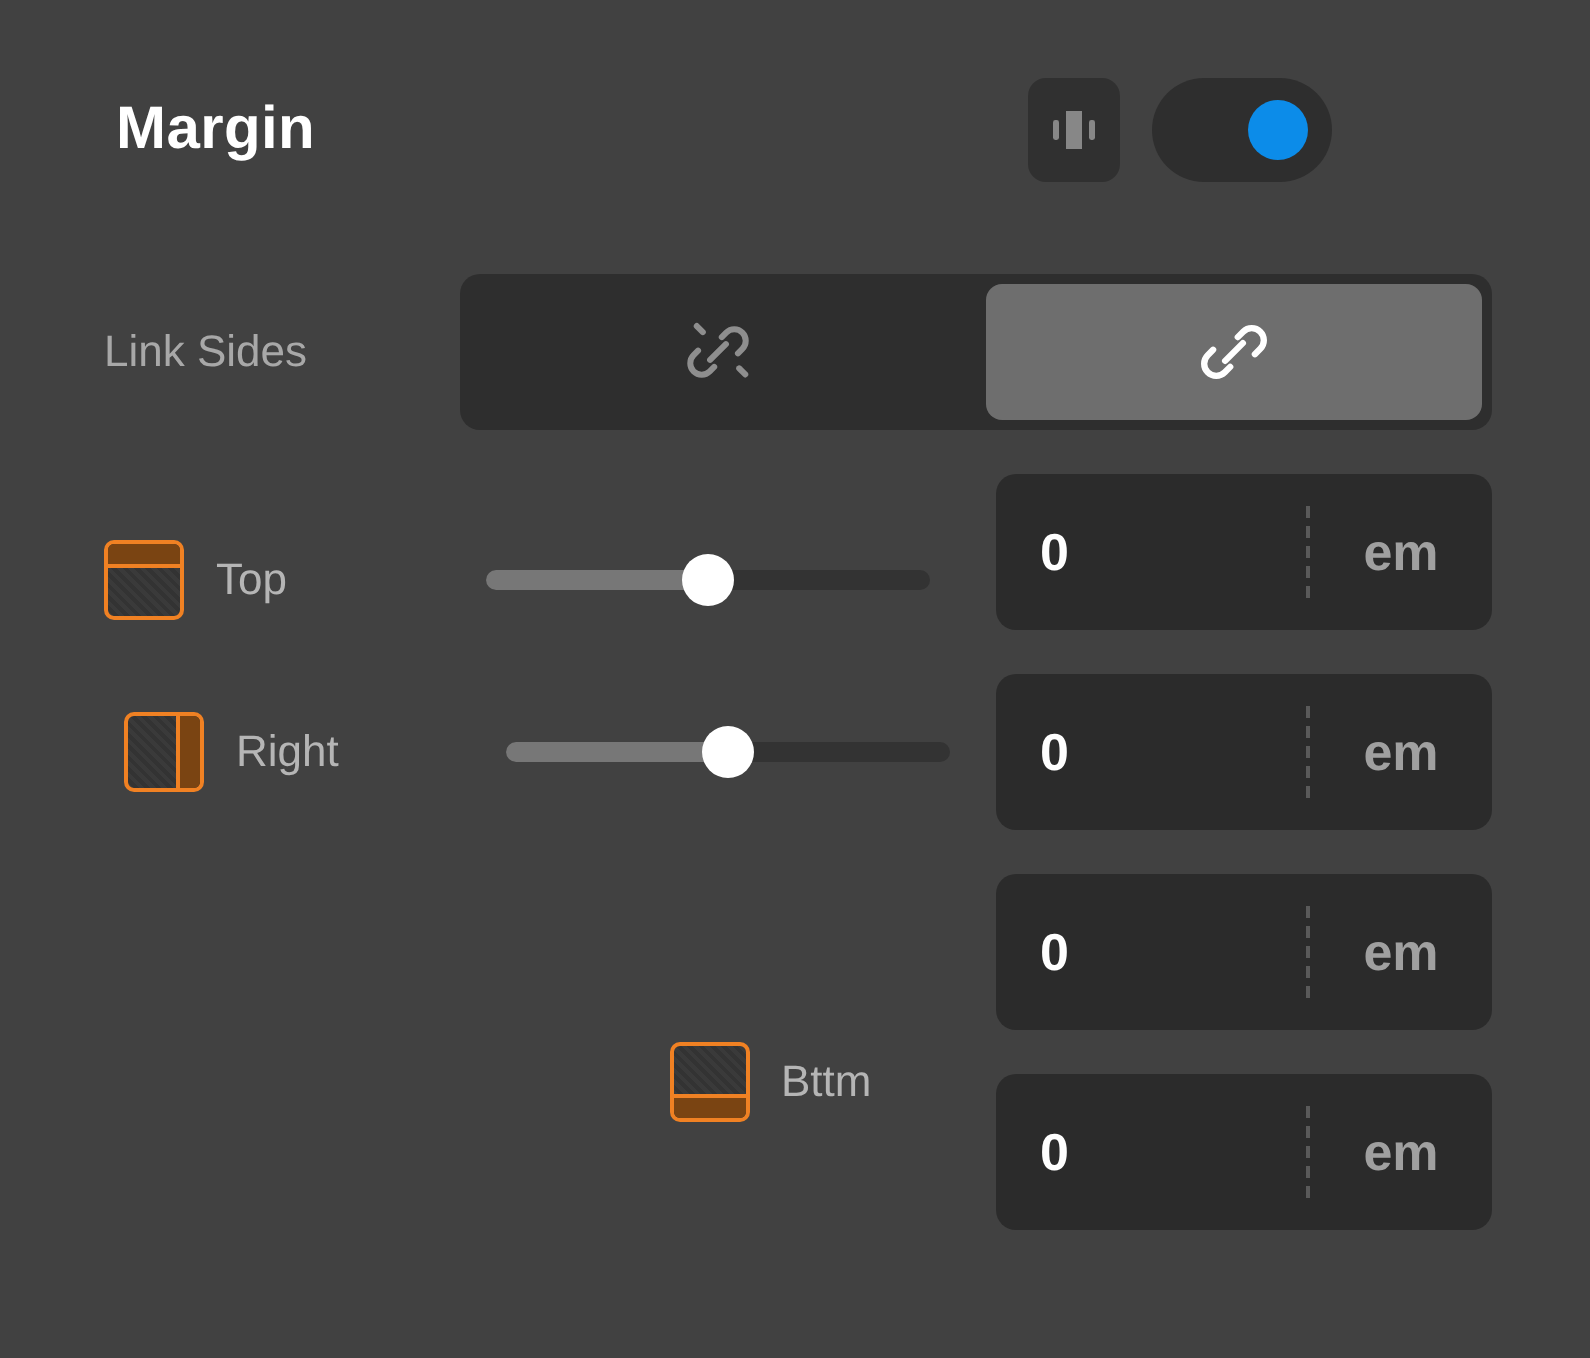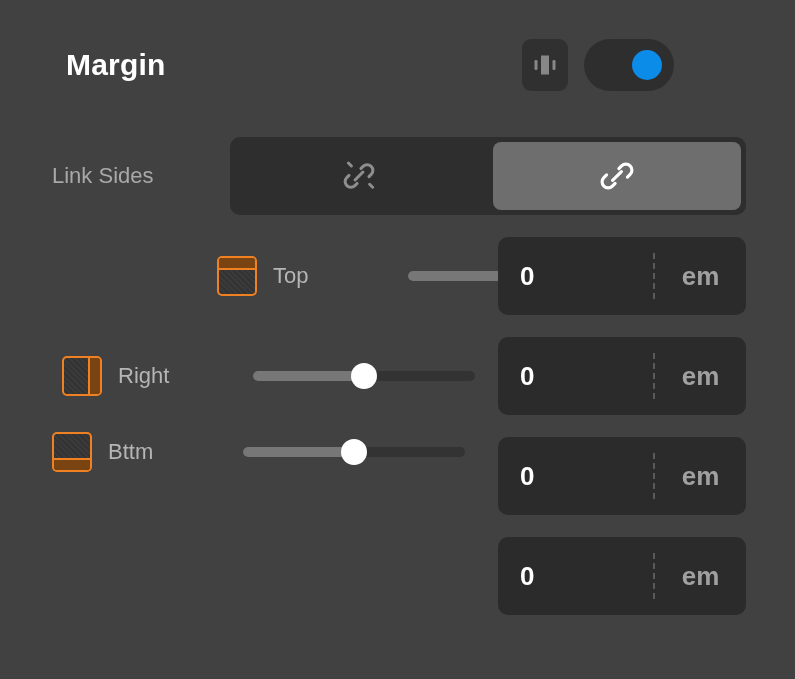--- a/index.html
+++ b/index.html
@@ -20,21 +20,21 @@
     position: relative;
     width: 795px;
     height: 679px;
     background: #414141;
     box-sizing: border-box;
   }
 
   
   .header {
     position: absolute;
-    left: 16px;
+    left: 8px;
     top: 0;
     width: 708px;
     height: 130px;
     display: flex;
     align-items: center;
     justify-content: space-between;
     padding: 0 50px 0 50px;
     box-sizing: border-box;
   }
   .title {
@@ -80,23 +80,23 @@
   
   .row {
     position: absolute;
     left: 0;
     width: 795px;
     height: 100px;
     display: flex;
     align-items: center;
   }
   .row-link  { top: 126px; height: 100px; }
-  .row-top   { top: 226px; justify-content: center; }
+  .row-top   { top: 240px; }
   .row-right { top: 326px; margin-left: 10px; }
-  .row-bttm  { top: 402px; }
+  .row-bttm  { top: 426px; flex-direction: column; }
   .row-left  { top: 526px; }
 
   .row-label-cell {
     width: 230px;
     flex: 0 0 230px;
     display: flex;
     align-items: center;
     padding-left: 52px;
     box-sizing: border-box;
     gap: 16px;

